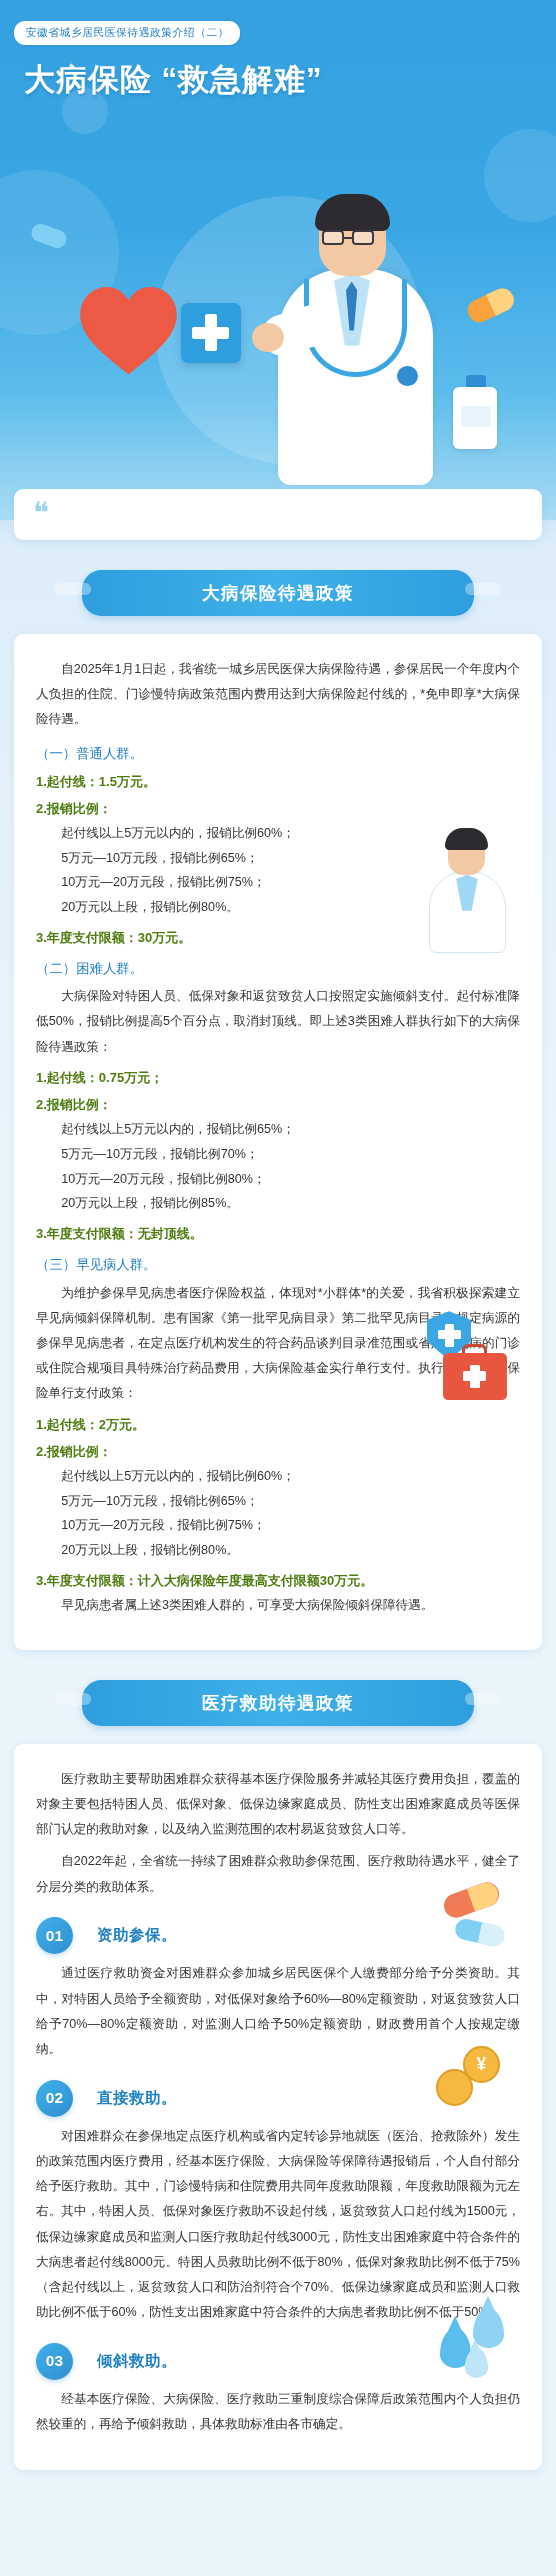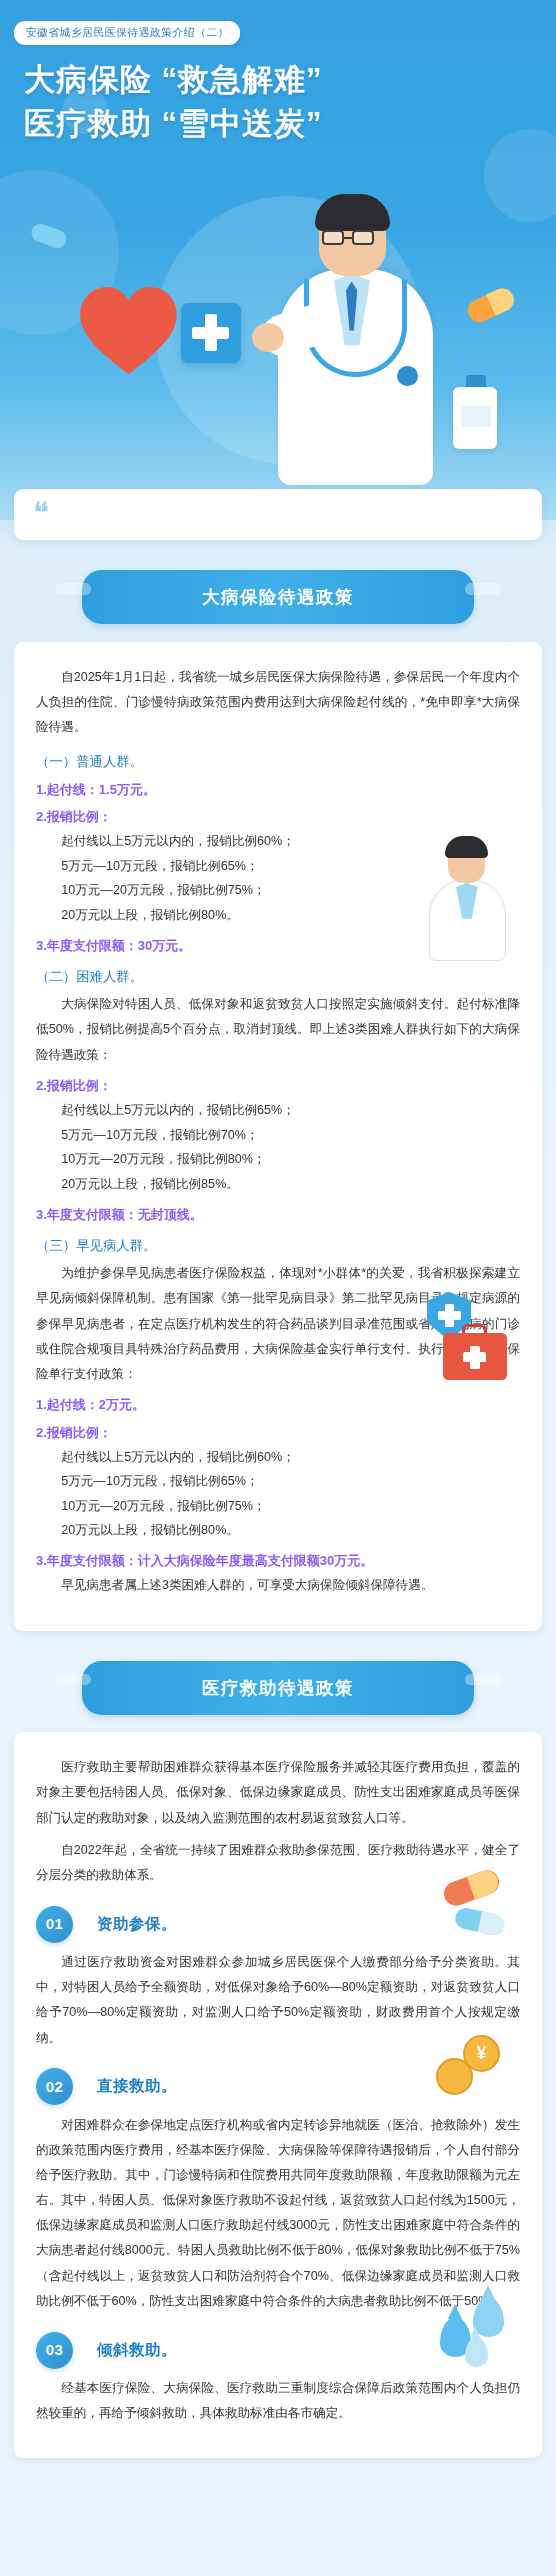--- a/index.html
+++ b/index.html
@@ -126,21 +126,21 @@
     color: #333333;
     text-align: justify;
     text-indent: 2em;
   }
 
   
   .section-banner {
     position: relative;
     margin: 30px auto 0 auto;
     width: 392px;
-    height: 54px;
+    height: 46px;
     background: linear-gradient(90deg, #2f9ede 0%, #3fb0e9 50%, #2f9ede 100%);
     border-radius: 19.6px;
     box-shadow: 0 3.1px 7.2px rgba(50,140,200,0.25);
     display: flex; align-items: center; justify-content: center;
   }
   .section-banner span {
     color: #ffffff; font-size: 17.5px; font-weight: bold; letter-spacing: 1.5px;
   }
   .banner-wing-l, .banner-wing-r {
     position: absolute; top: 13.4px; width: 36px; height: 11.3px;
@@ -162,21 +162,21 @@
   .sub-h {
     font-size: 13.4px;
     font-weight: normal;
     color: #1f7fc4;
     margin: 13.4px 0 6.2px 0;
     text-indent: 0;
   }
   .item-h {
     font-size: 13px;
     font-weight: bold;
-    color: #8b5cf6;
+    color: #4d7c0f;
     margin: 9.3px 0 3.1px 0;
   }
   .li {
     font-size: 12.6px;
     line-height: 1.95;
     color: #333333;
     padding-left: 2em;
   }
 
   .inline-illus-r { position: relative; height: 0; }
@@ -242,21 +242,20 @@
 
   <div class="hero">
     <div class="hero-deco d1"></div>
     <div class="hero-deco d2"></div>
     <div class="hero-deco d3"></div>
 
     <div class="top-pill">安徽省城乡居民医保待遇政策介绍（二）</div>
 
     <div class="hero-title">
       <span>大病保险 “救急解难”</span>
-      <span>医疗救助 “雪中送炭”</span>
     </div>
 
     <div class="illus">
       <div class="ill-circle-bg"></div>
 
       <svg class="heart" viewBox="0 0 200 185">
         <path d="M100 178 C40 132 6 100 6 62 C6 30 30 8 58 8 C78 8 92 20 100 34 C108 20 122 8 142 8 C170 8 194 30 194 62 C194 100 160 132 100 178 Z" fill="#ec5a46"></path>
       </svg>
       <div class="cross"></div>
 
@@ -314,20 +313,23 @@
       <div class="doc2">
         <div class="doc2-body"></div>
         <div class="doc2-scrub"></div>
         <div class="doc2-head"></div>
         <div class="doc2-hair"></div>
       </div>
     </div>
 
     <div class="sub-h">（二）困难人群。</div>
     <div class="p">大病保险对特困人员、低保对象和返贫致贫人口按照定实施倾斜支付。起付标准降低50%，报销比例提高5个百分点，取消封顶线。即上述3类困难人群执行如下的大病保险待遇政策：</div>
+    <div class="item-h">
+      <span>1.起付线：</span><span>0.75万元；</span>
+    </div>
     <div class="item-h">2.报销比例：</div>
     <div class="li">起付线以上5万元以内的，报销比例65%；</div>
     <div class="li">5万元—10万元段，报销比例70%；</div>
     <div class="li">10万元—20万元段，报销比例80%；</div>
     <div class="li">20万元以上段，报销比例85%。</div>
     <div class="item-h">
       <span>3.年度支付限额：</span><span>无封顶线。</span>
     </div>
 
     <div class="sub-h">（三）早见病人群。</div>

